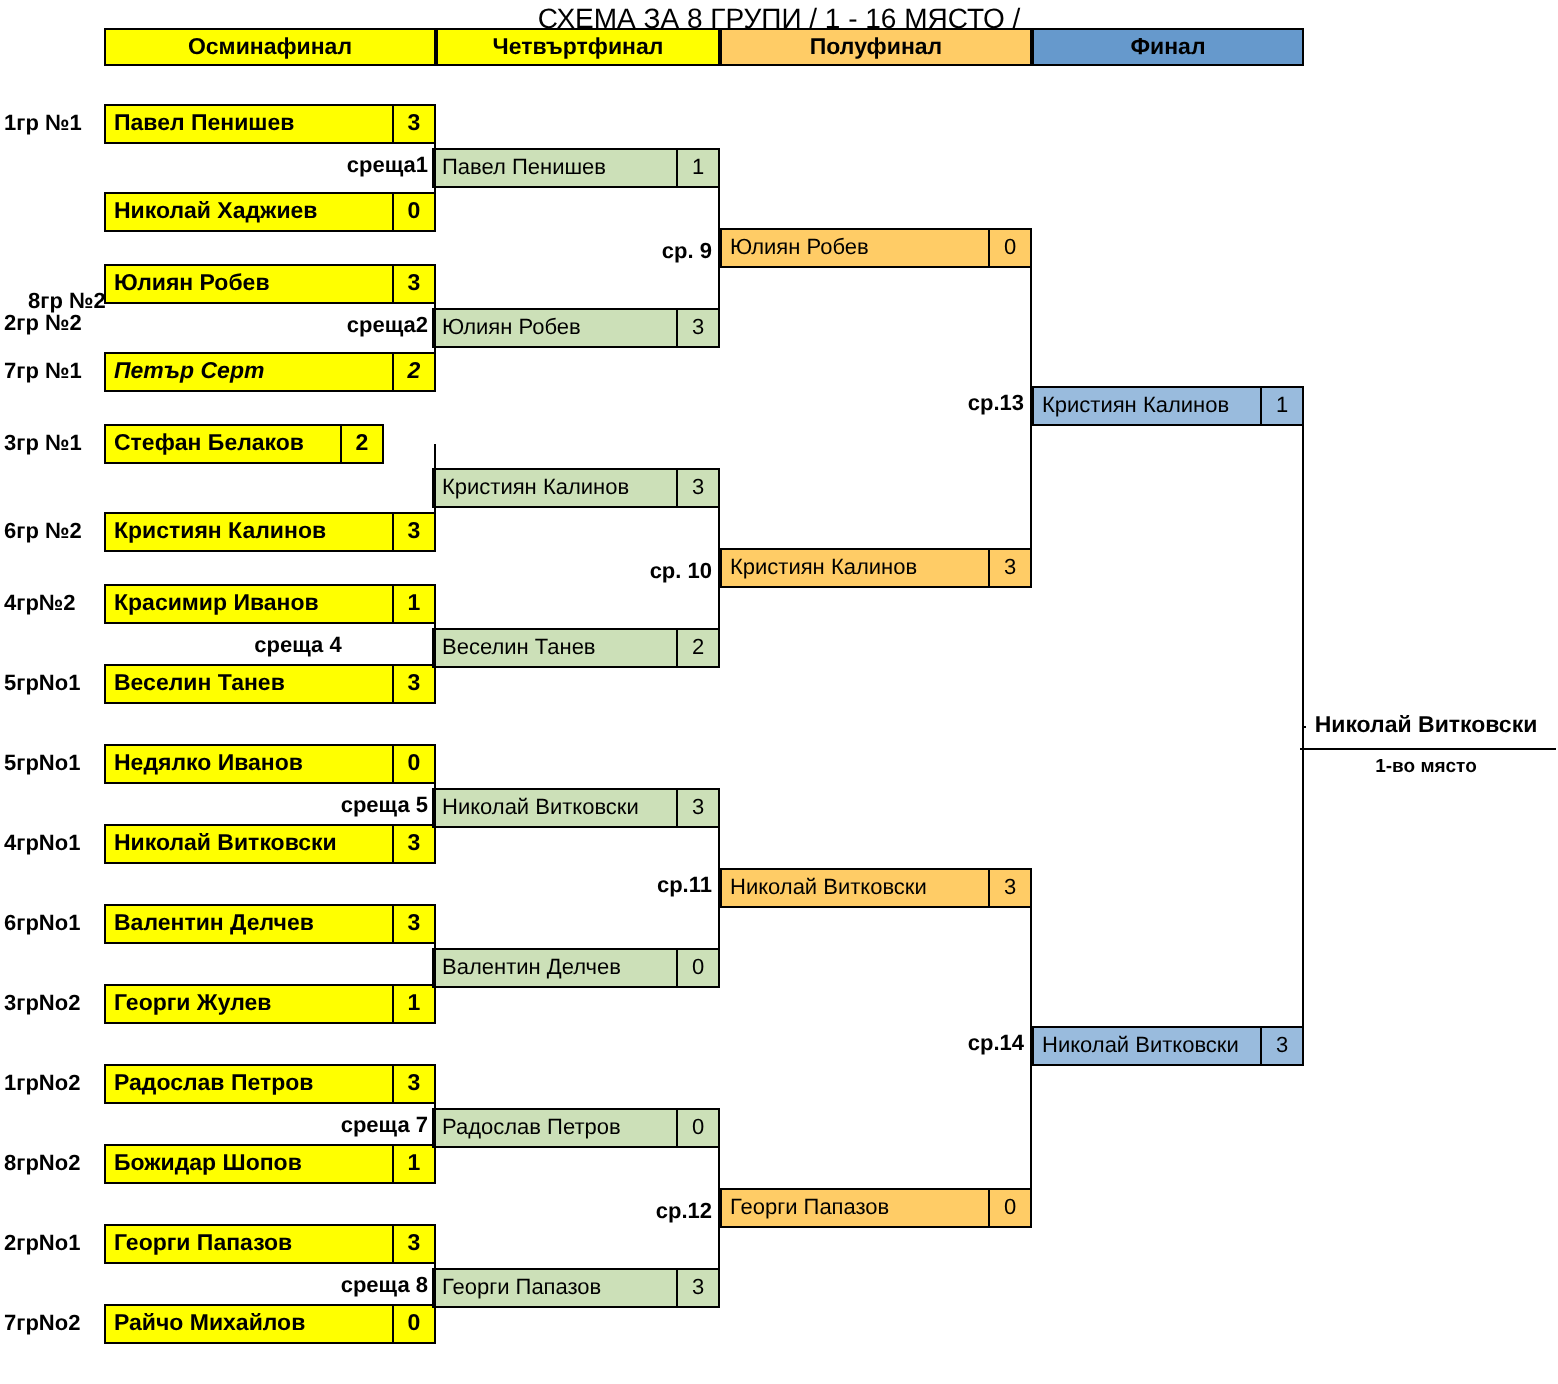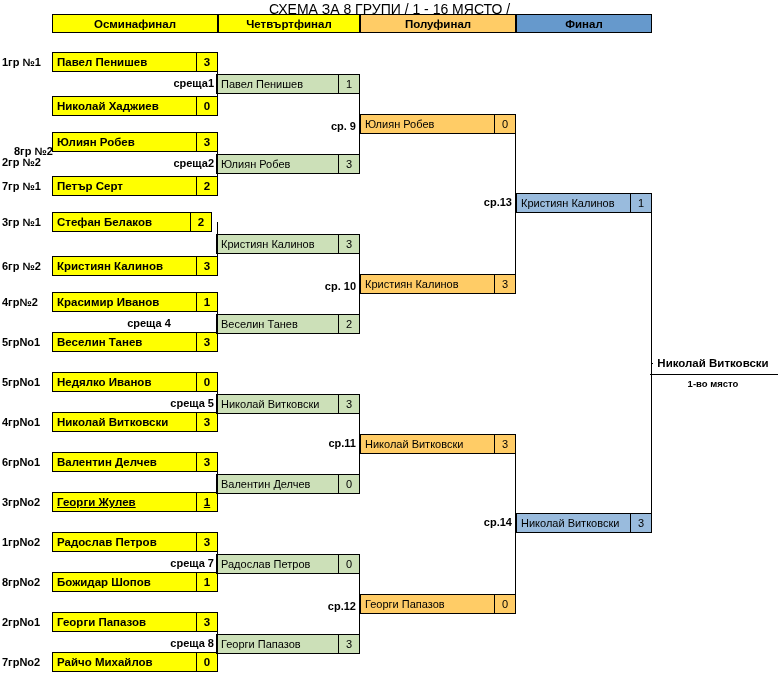--- a/index.html
+++ b/index.html
@@ -139,27 +139,27 @@
     <span class="sc">0</span>
   </div>
 
   <div class="grp" style="left:2px; top:132px;margin-top:20px;">2гр №2</div>
   <div class="slot r1" style="left:52px; top:132px; width:166px;">
     <span class="nm">Юлиян Робев</span>
     <span class="sc">3</span>
   </div>
   <div class="match-label" style="left:52px; top:154px; width:162px;">среща2</div>
   <div class="grp" style="left:2px; top:176px;">7гр №1</div>
-  <div class="slot r1" style="left:52px; top:176px; width:166px;">
+  <div class="slot r1" style="left:52px; top:176px; width:166px;font-style:italic;">
     <span class="nm">Петър Серт</span>
     <span class="sc">2</span>
   </div>
 
   <div class="grp" style="left:2px; top:212px;">3гр №1</div>
-  <div class="slot r1" style="left:52px; top:212px; width:160px;">
+  <div class="slot r1" style="left:52px; top:212px; width:140px;">
     <span class="nm">Стефан Белаков</span>
     <span class="sc">2</span>
   </div>
   <div class="grp" style="left:2px; top:256px;">6гр №2</div>
   <div class="slot r1" style="left:52px; top:256px; width:166px;">
     <span class="nm">Кристиян Калинов</span>
     <span class="sc">3</span>
   </div>
 
   <div class="grp" style="left:2px; top:292px;">4гр№2</div>
@@ -185,21 +185,21 @@
     <span class="nm">Николай Витковски</span>
     <span class="sc">3</span>
   </div>
 
   <div class="grp" style="left:2px; top:452px;">6грNo1</div>
   <div class="slot r1" style="left:52px; top:452px; width:166px;">
     <span class="nm">Валентин Делчев</span>
     <span class="sc">3</span>
   </div>
   <div class="grp" style="left:2px; top:492px;">3грNo2</div>
-  <div class="slot r1" style="left:52px; top:492px; width:166px;text-decoration:underline;">
+  <div class="slot r1" style="left:52px; top:492px; width:166px;">
     <span class="nm">Георги Жулев</span>
     <span class="sc">1</span>
   </div>
 
   <div class="grp" style="left:2px; top:532px;">1грNo2</div>
   <div class="slot r1" style="left:52px; top:532px; width:166px;">
     <span class="nm">Радослав Петров</span>
     <span class="sc">3</span>
   </div>
   <div class="match-label" style="left:52px; top:554px; width:162px;">среща 7</div>

